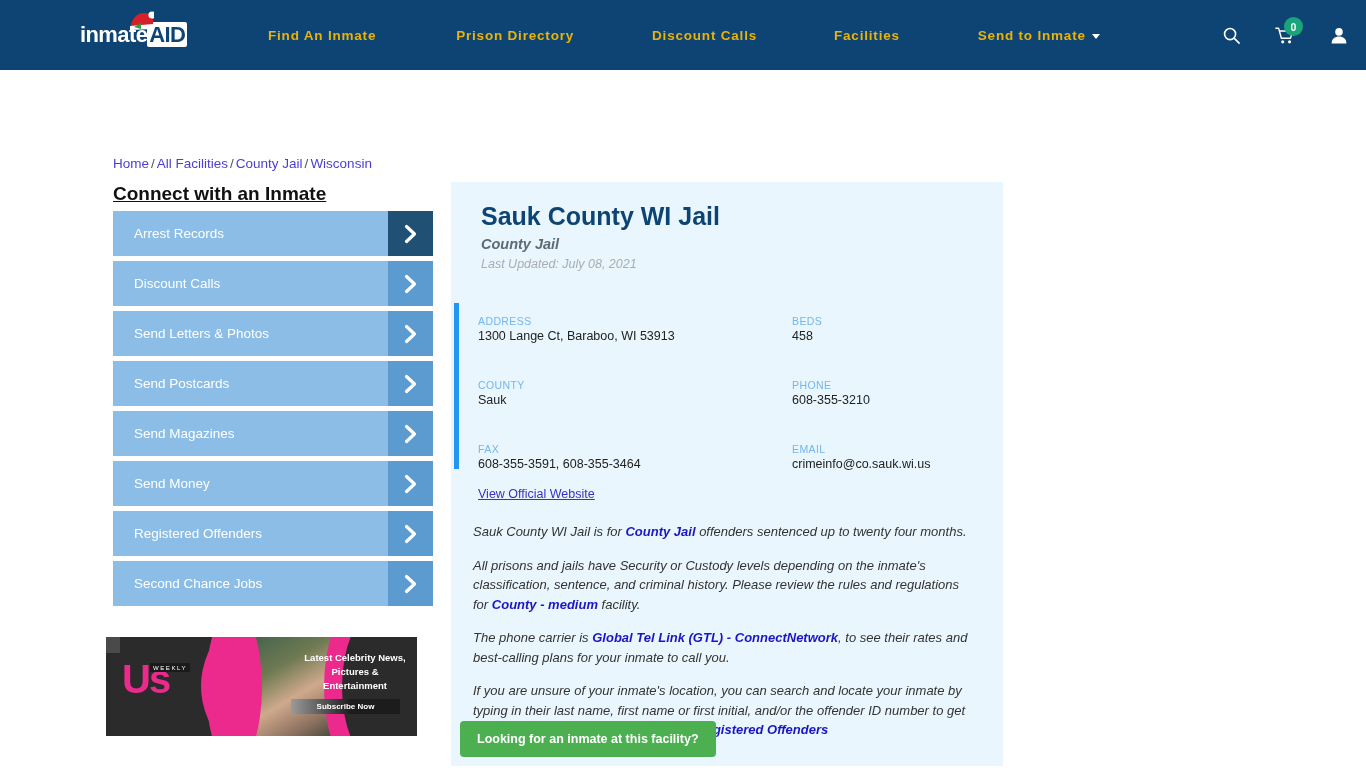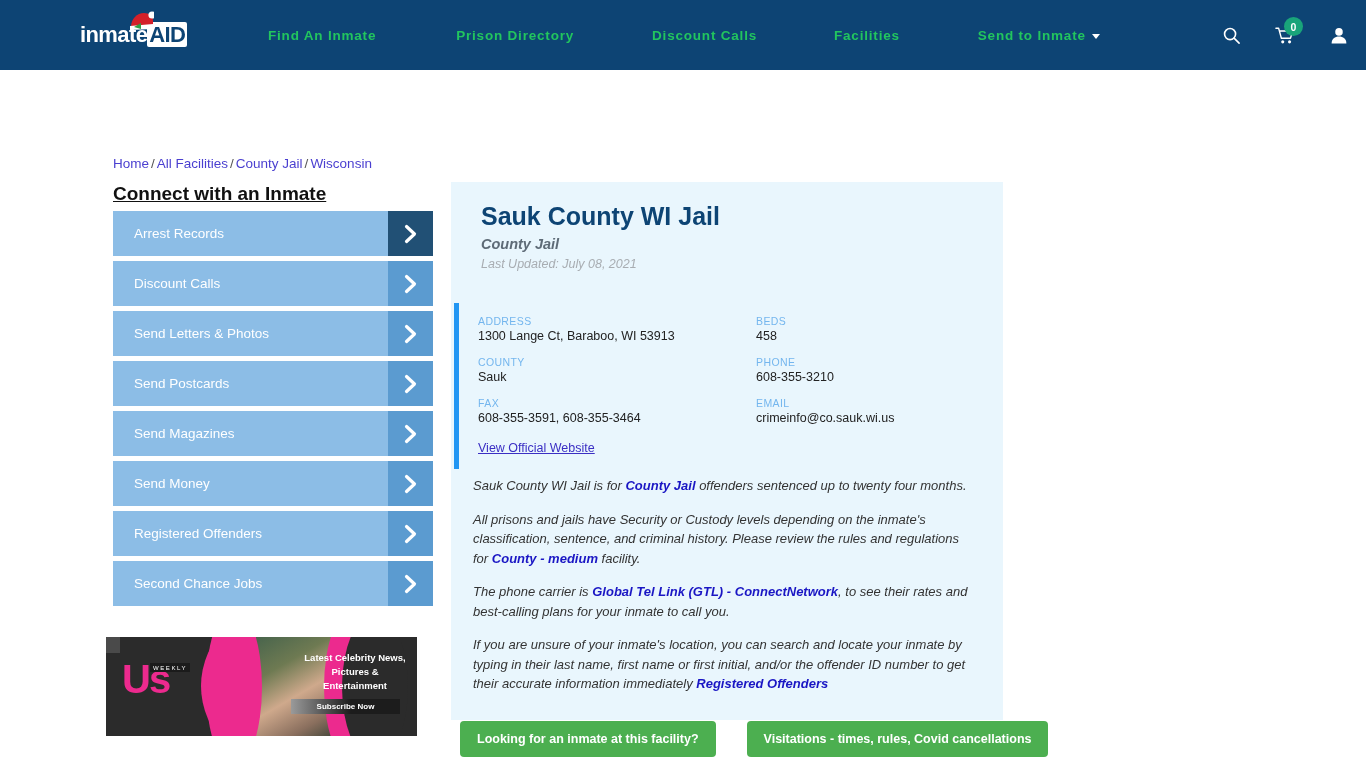--- a/index.html
+++ b/index.html
@@ -46,21 +46,21 @@
 
   .nav {
     position: absolute;
     left: 268px; top: 0;
     height: 70px;
     display: flex;
     align-items: center;
     gap: 0;
   }
   .nav-item {
-    color: #22c55e;
+    color: #eab308;
     font-size: 13.5px;
     font-weight: bold;
     letter-spacing: 0.8px;
     white-space: nowrap;
     cursor: pointer;
     display: flex;
     align-items: center;
     gap: 6px;
   }
   .nav-gap-1 { margin-right: 80px; }
@@ -298,20 +298,21 @@
   .accent-bar {
     position: absolute;
     left: 3px; top: 0;
     width: 5px; height: 166px;
     background: #2196f3;
   }
   .info-grid {
     display: grid;
     grid-template-columns: 278px 1fr;
     row-gap: 13px;
+    gap: 36px;
   }
   .info-label {
     font-size: 10.5px;
     color: #74b6ee;
     letter-spacing: 0.4px;
     margin-bottom: 2px;
   }
   .info-value {
     font-size: 12.5px;
     color: #222;
@@ -558,16 +559,15 @@
     <div class="body-copy">
       <p><span>Sauk County WI Jail is for </span><a class="link-b">County Jail</a><span> offenders sentenced up to twenty four months.</span></p>
       <p><span>All prisons and jails have Security or Custody levels depending on the inmate's classification, sentence, and criminal history. Please review the rules and regulations for </span><a class="link-b">County - medium</a><span> facility.</span></p>
       <p><span>The phone carrier is </span><a class="link-b">Global Tel Link (GTL) - ConnectNetwork</a><span>, to see their rates and best-calling plans for your inmate to call you.</span></p>
       <p><span>If you are unsure of your inmate's location, you can search and locate your inmate by typing in their last name, first name or first initial, and/or the offender ID number to get their accurate information immediately </span><a class="link-b">Registered Offenders</a></p>
     </div>
   </div>
 
   <div class="cta-row">
     <button class="cta">Looking for an inmate at this facility?</button>
-    <button class="cta">Visitations - times, rules, Covid cancellations</button>
   </div>
 
 </div>
 
 </body></html>

